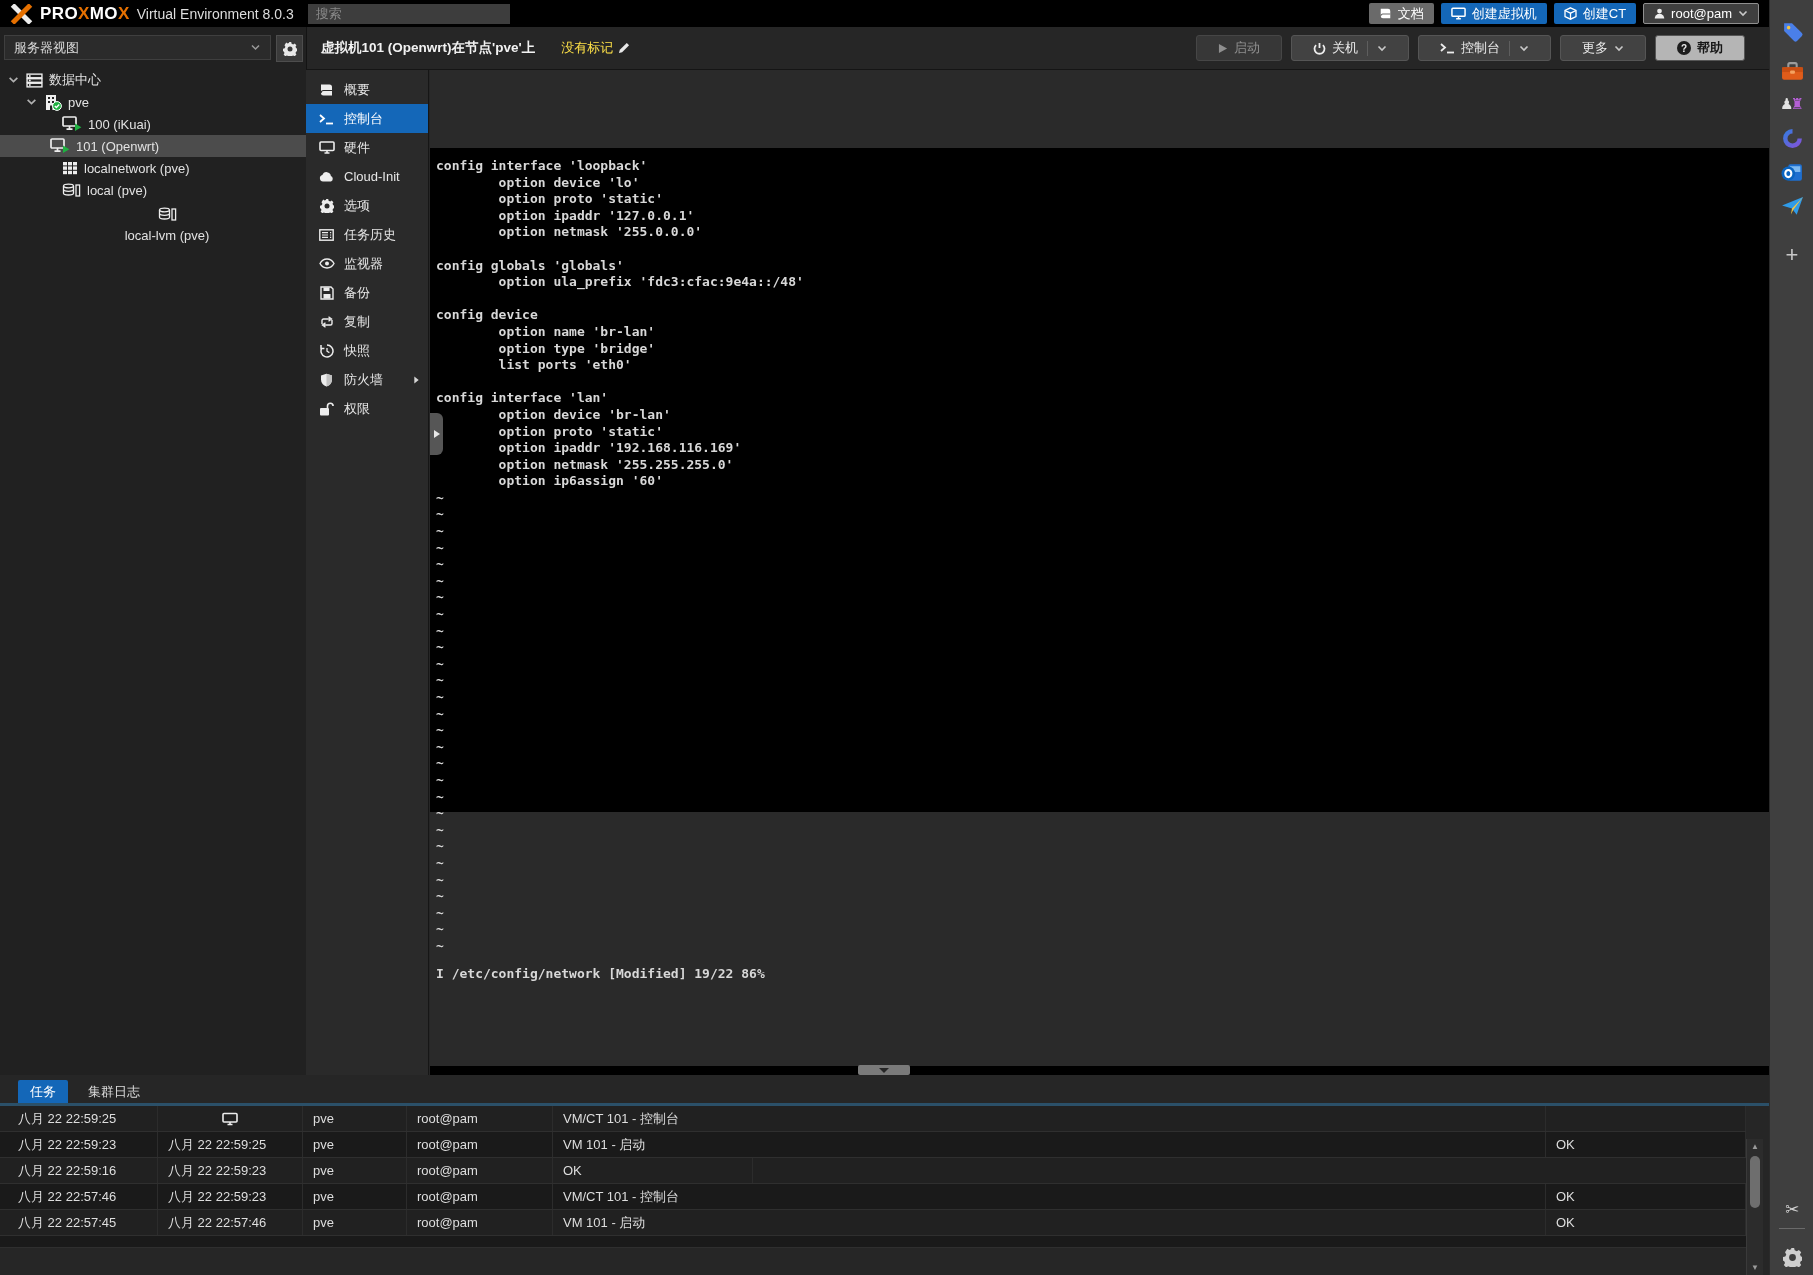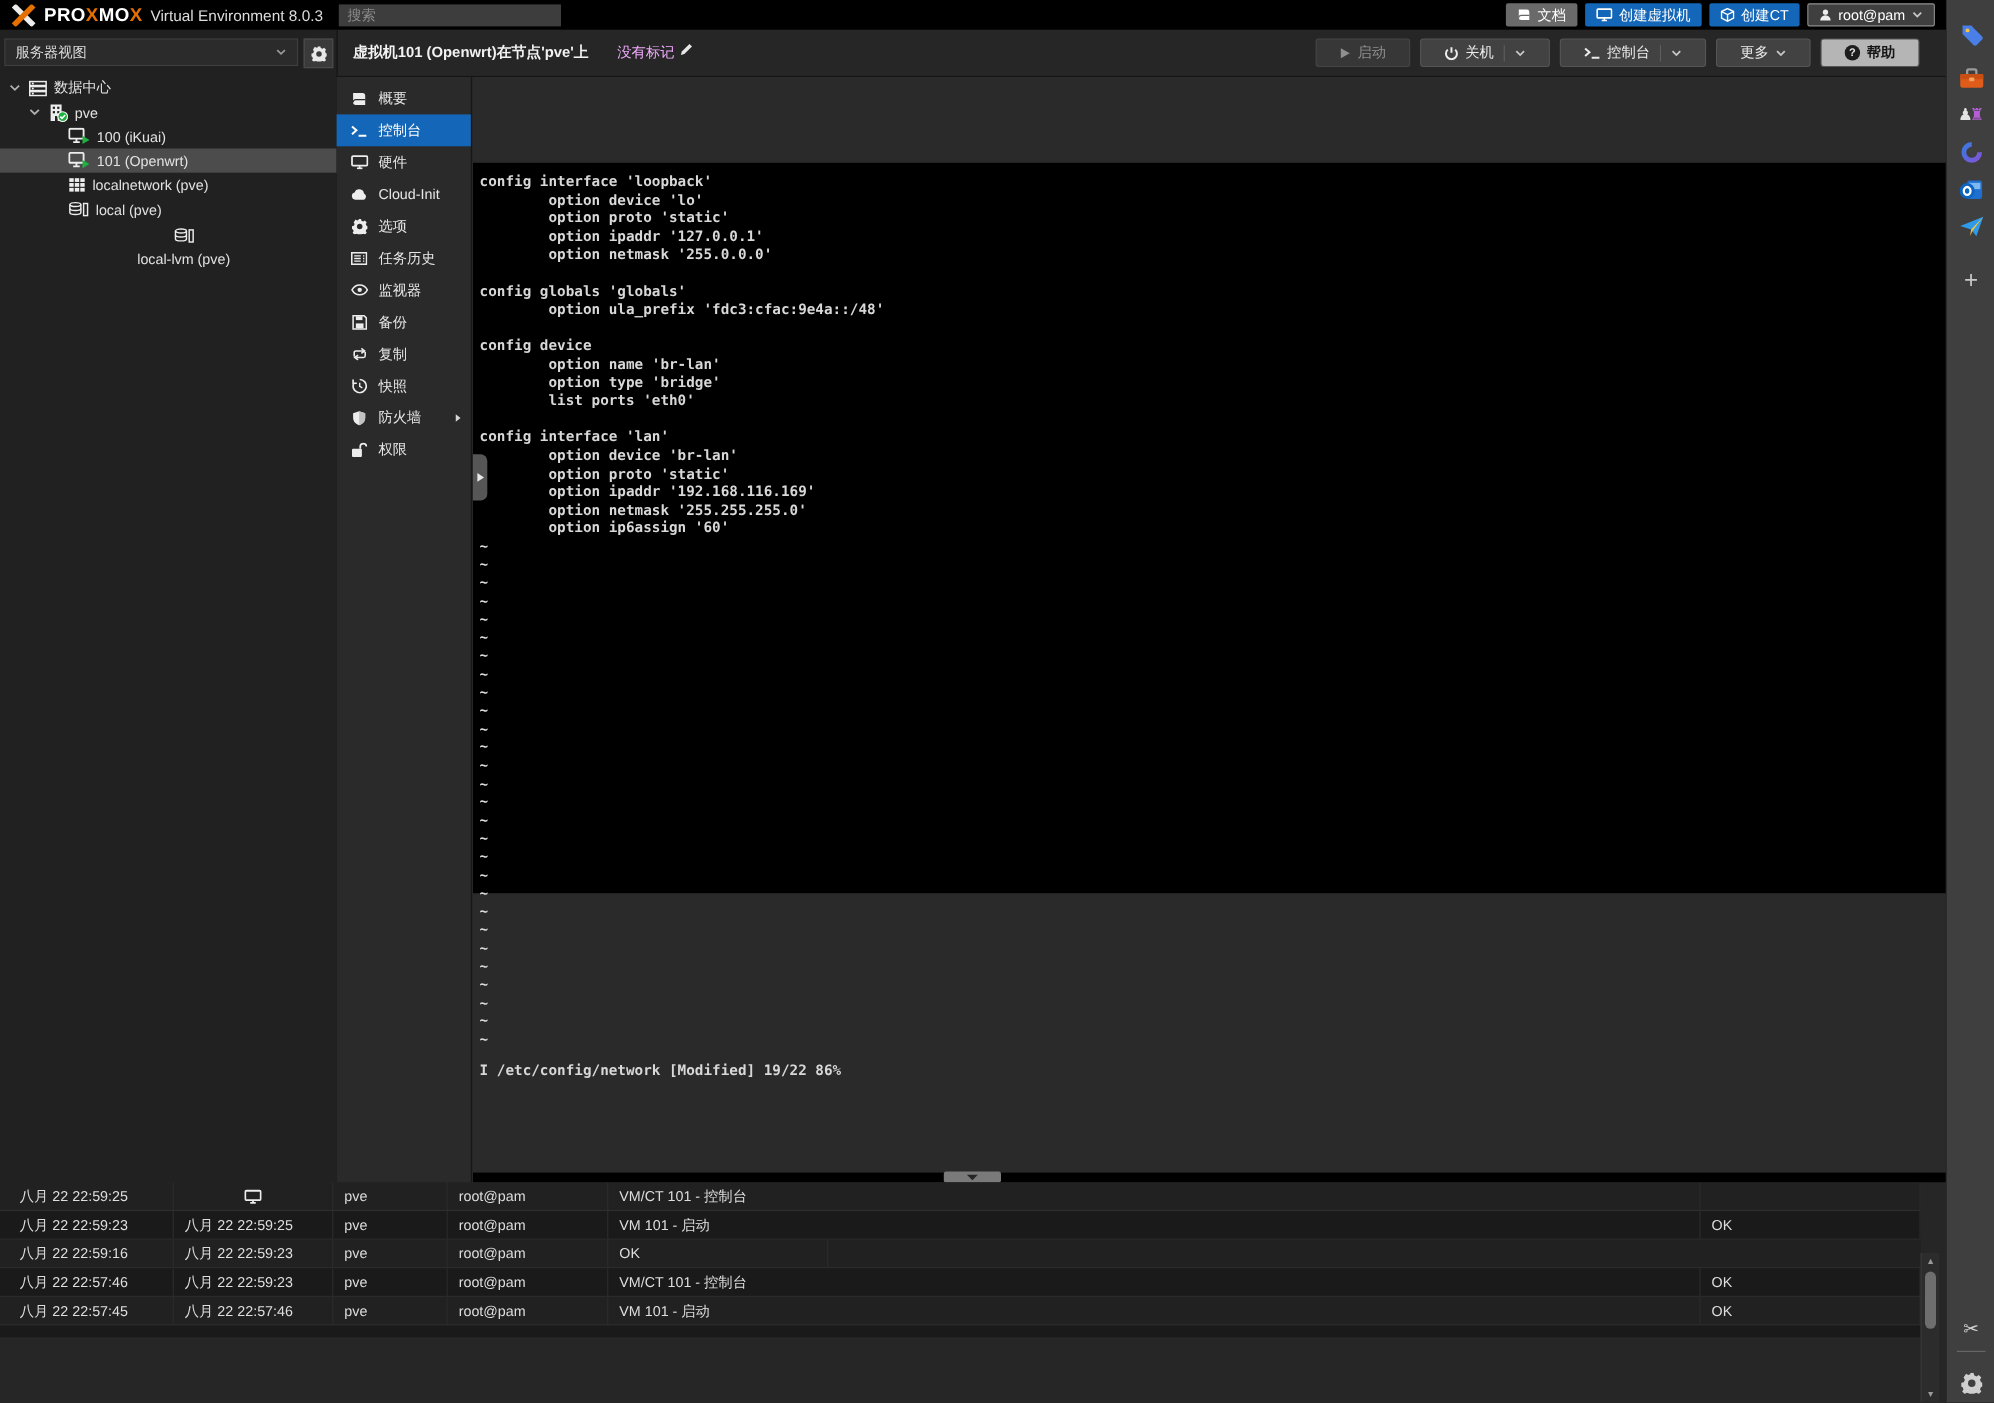--- a/index.html
+++ b/index.html
@@ -21,21 +21,21 @@
   .tb-btn{height:21px;display:flex;align-items:center;gap:6px;padding:0 10px;border-radius:2px;
           font-size:13px;cursor:pointer;white-space:nowrap}
   .tb-btn.gray{background:#6a6a6a;color:#fff}
   .tb-btn.blue{background:#1467b8;color:#fff}
   .tb-btn.user{background:#3f3f3f;color:#fff;border:1px solid #8f8f8f;height:19px}
 
   
   .toolbar{position:absolute;left:306px;top:27px;width:1463px;height:42px;background:#262626;
            border-bottom:1px solid #151515;display:flex;align-items:center}
   .vm-title{font-weight:bold;color:#f2f2f2;margin-left:15px;font-size:13.5px;white-space:nowrap}
-  .no-tags{color:#f0abfc;margin-left:26px;display:flex;align-items:flex-start;gap:5px}
+  .no-tags{color:#fde047;margin-left:26px;display:flex;align-items:center;gap:5px}
   .toolbar-right{margin-left:auto;display:flex;gap:9px;margin-right:24px}
   .t-btn{height:24px;background:#424242;border:1px solid #555;border-radius:3px;color:#ececec;
          display:flex;align-items:center;padding:0 21px;gap:6px;cursor:pointer;white-space:nowrap}
   .t-btn.disabled{color:#8f8f8f;background:#373737;border-color:#464646}
   .t-btn .sep{width:1px;height:15px;background:#5e5e5e;margin:0 3px}
   .t-btn.help{background:#b5b5b5;color:#161616;font-weight:bold}
   .qmark{width:14px;height:14px;border-radius:50%;background:#1d1d1d;color:#e8e8e8;font-size:10px;
          font-weight:bold;display:flex;align-items:center;justify-content:center}
 
   
@@ -307,21 +307,21 @@
         <span class="caret-box"></span>
         <span class="icon">
           <svg width="20" height="16" viewBox="0 0 20 16">
             <rect x="1" y="1" width="13" height="9" rx="1" fill="none" stroke="#ededed" stroke-width="1.7"></rect>
             <path d="M4.5 13.2h6M7.5 10v3.2" stroke="#ededed" stroke-width="1.7"></path>
             <path d="M13 7.5l6.4 3.7-6.4 3.7z" fill="#1fb141"></path>
           </svg>
         </span>
         <span>100 (iKuai)</span>
       </div>
-      <div class="tree-item selected" style="padding-left: 43px;">
+      <div class="tree-item selected" style="padding-left: 31px;">
         <span class="caret-box"></span>
         <span class="icon">
           <svg width="20" height="16" viewBox="0 0 20 16">
             <rect x="1" y="1" width="13" height="9" rx="1" fill="none" stroke="#ededed" stroke-width="1.7"></rect>
             <path d="M4.5 13.2h6M7.5 10v3.2" stroke="#ededed" stroke-width="1.7"></path>
             <path d="M13 7.5l6.4 3.7-6.4 3.7z" fill="#1fb141"></path>
           </svg>
         </span>
         <span>101 (Openwrt)</span>
       </div>
@@ -545,20 +545,24 @@
   <div class="handle-left">
       <span class="tri"></span>
     </div>
   <div class="split-line"></div>
   <div class="split-handle">
       <span class="tri"></span>
     </div>
 </div>
 
 <div class="bottom-panel">
+  <div class="tabs">
+    <div class="tab active">任务</div>
+    <div class="tab">集群日志</div>
+  </div>
   <div id="task-rows">
       <div class="trow odd">
         <div class="td c0">八月 22 22:59:25</div>
         <div class="td c1 center">
           <span class="icon">
             <svg width="16" height="14" viewBox="0 0 16 13">
               <rect x="1" y="1" width="14" height="8.5" rx="1" fill="none" stroke="#ededed" stroke-width="1.6"></rect>
               <path d="M5.5 12h5M8 9.5V12" stroke="#ededed" stroke-width="1.6"></path>
             </svg>
           </span>

